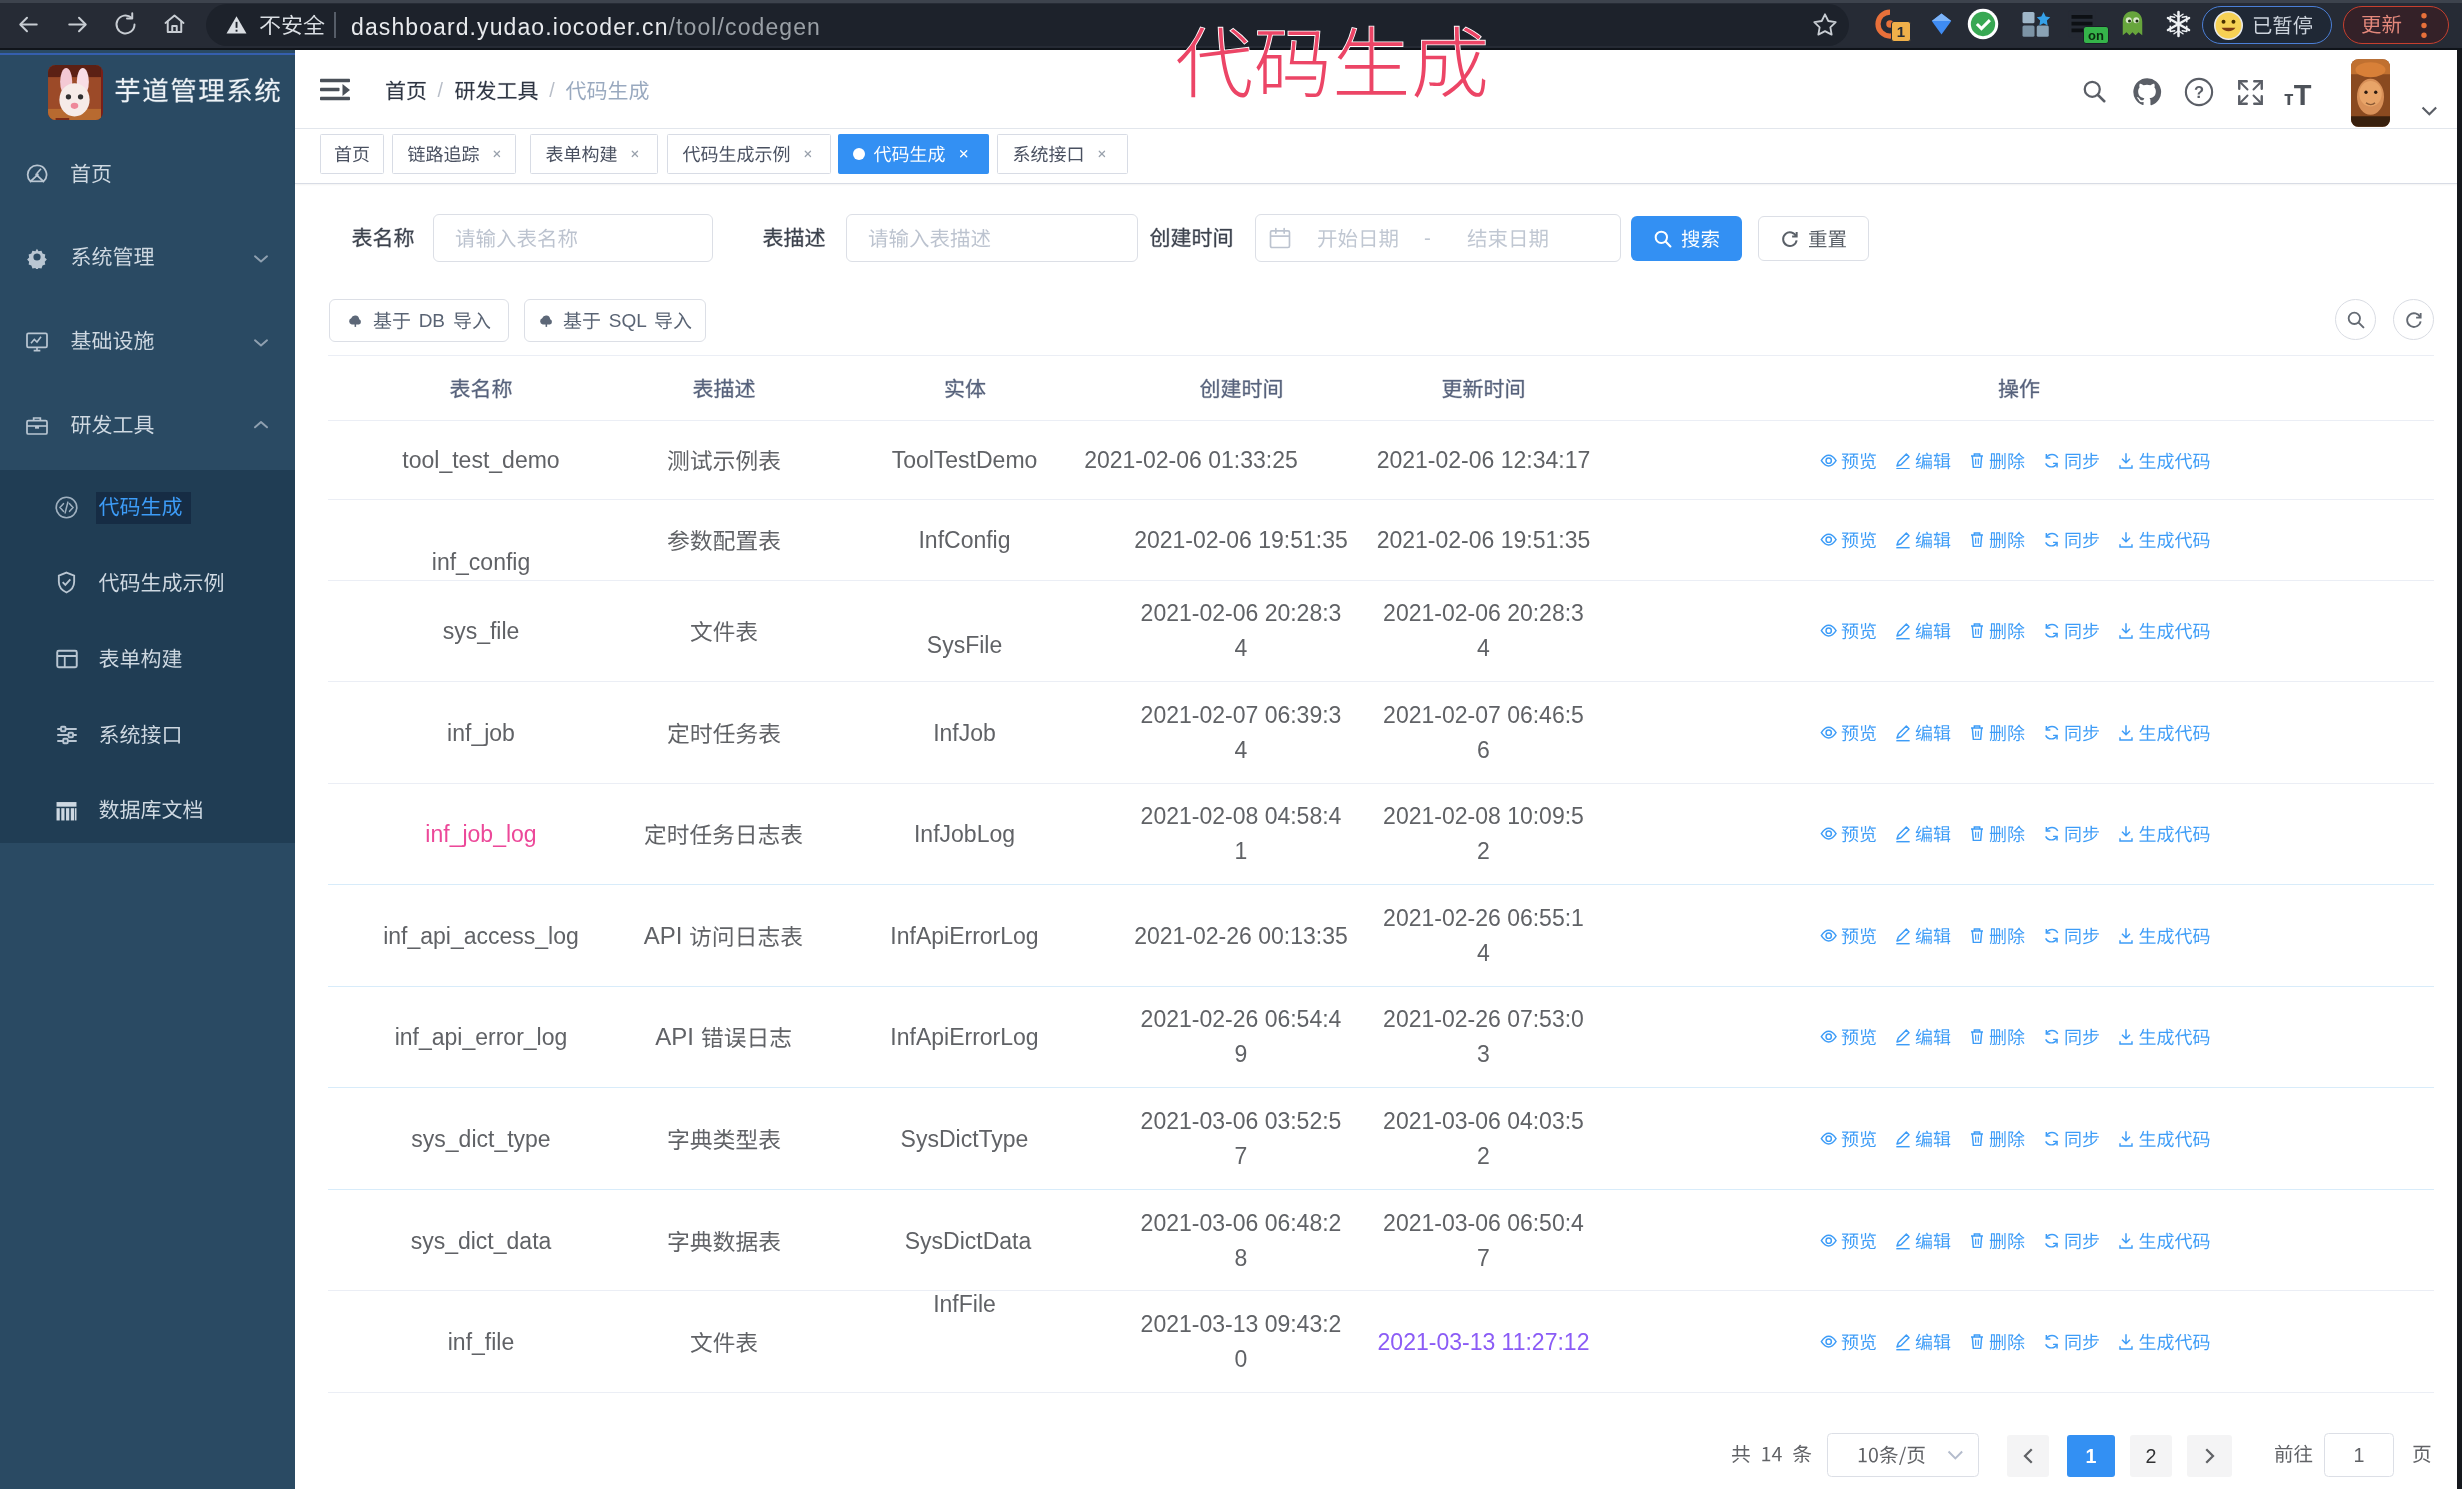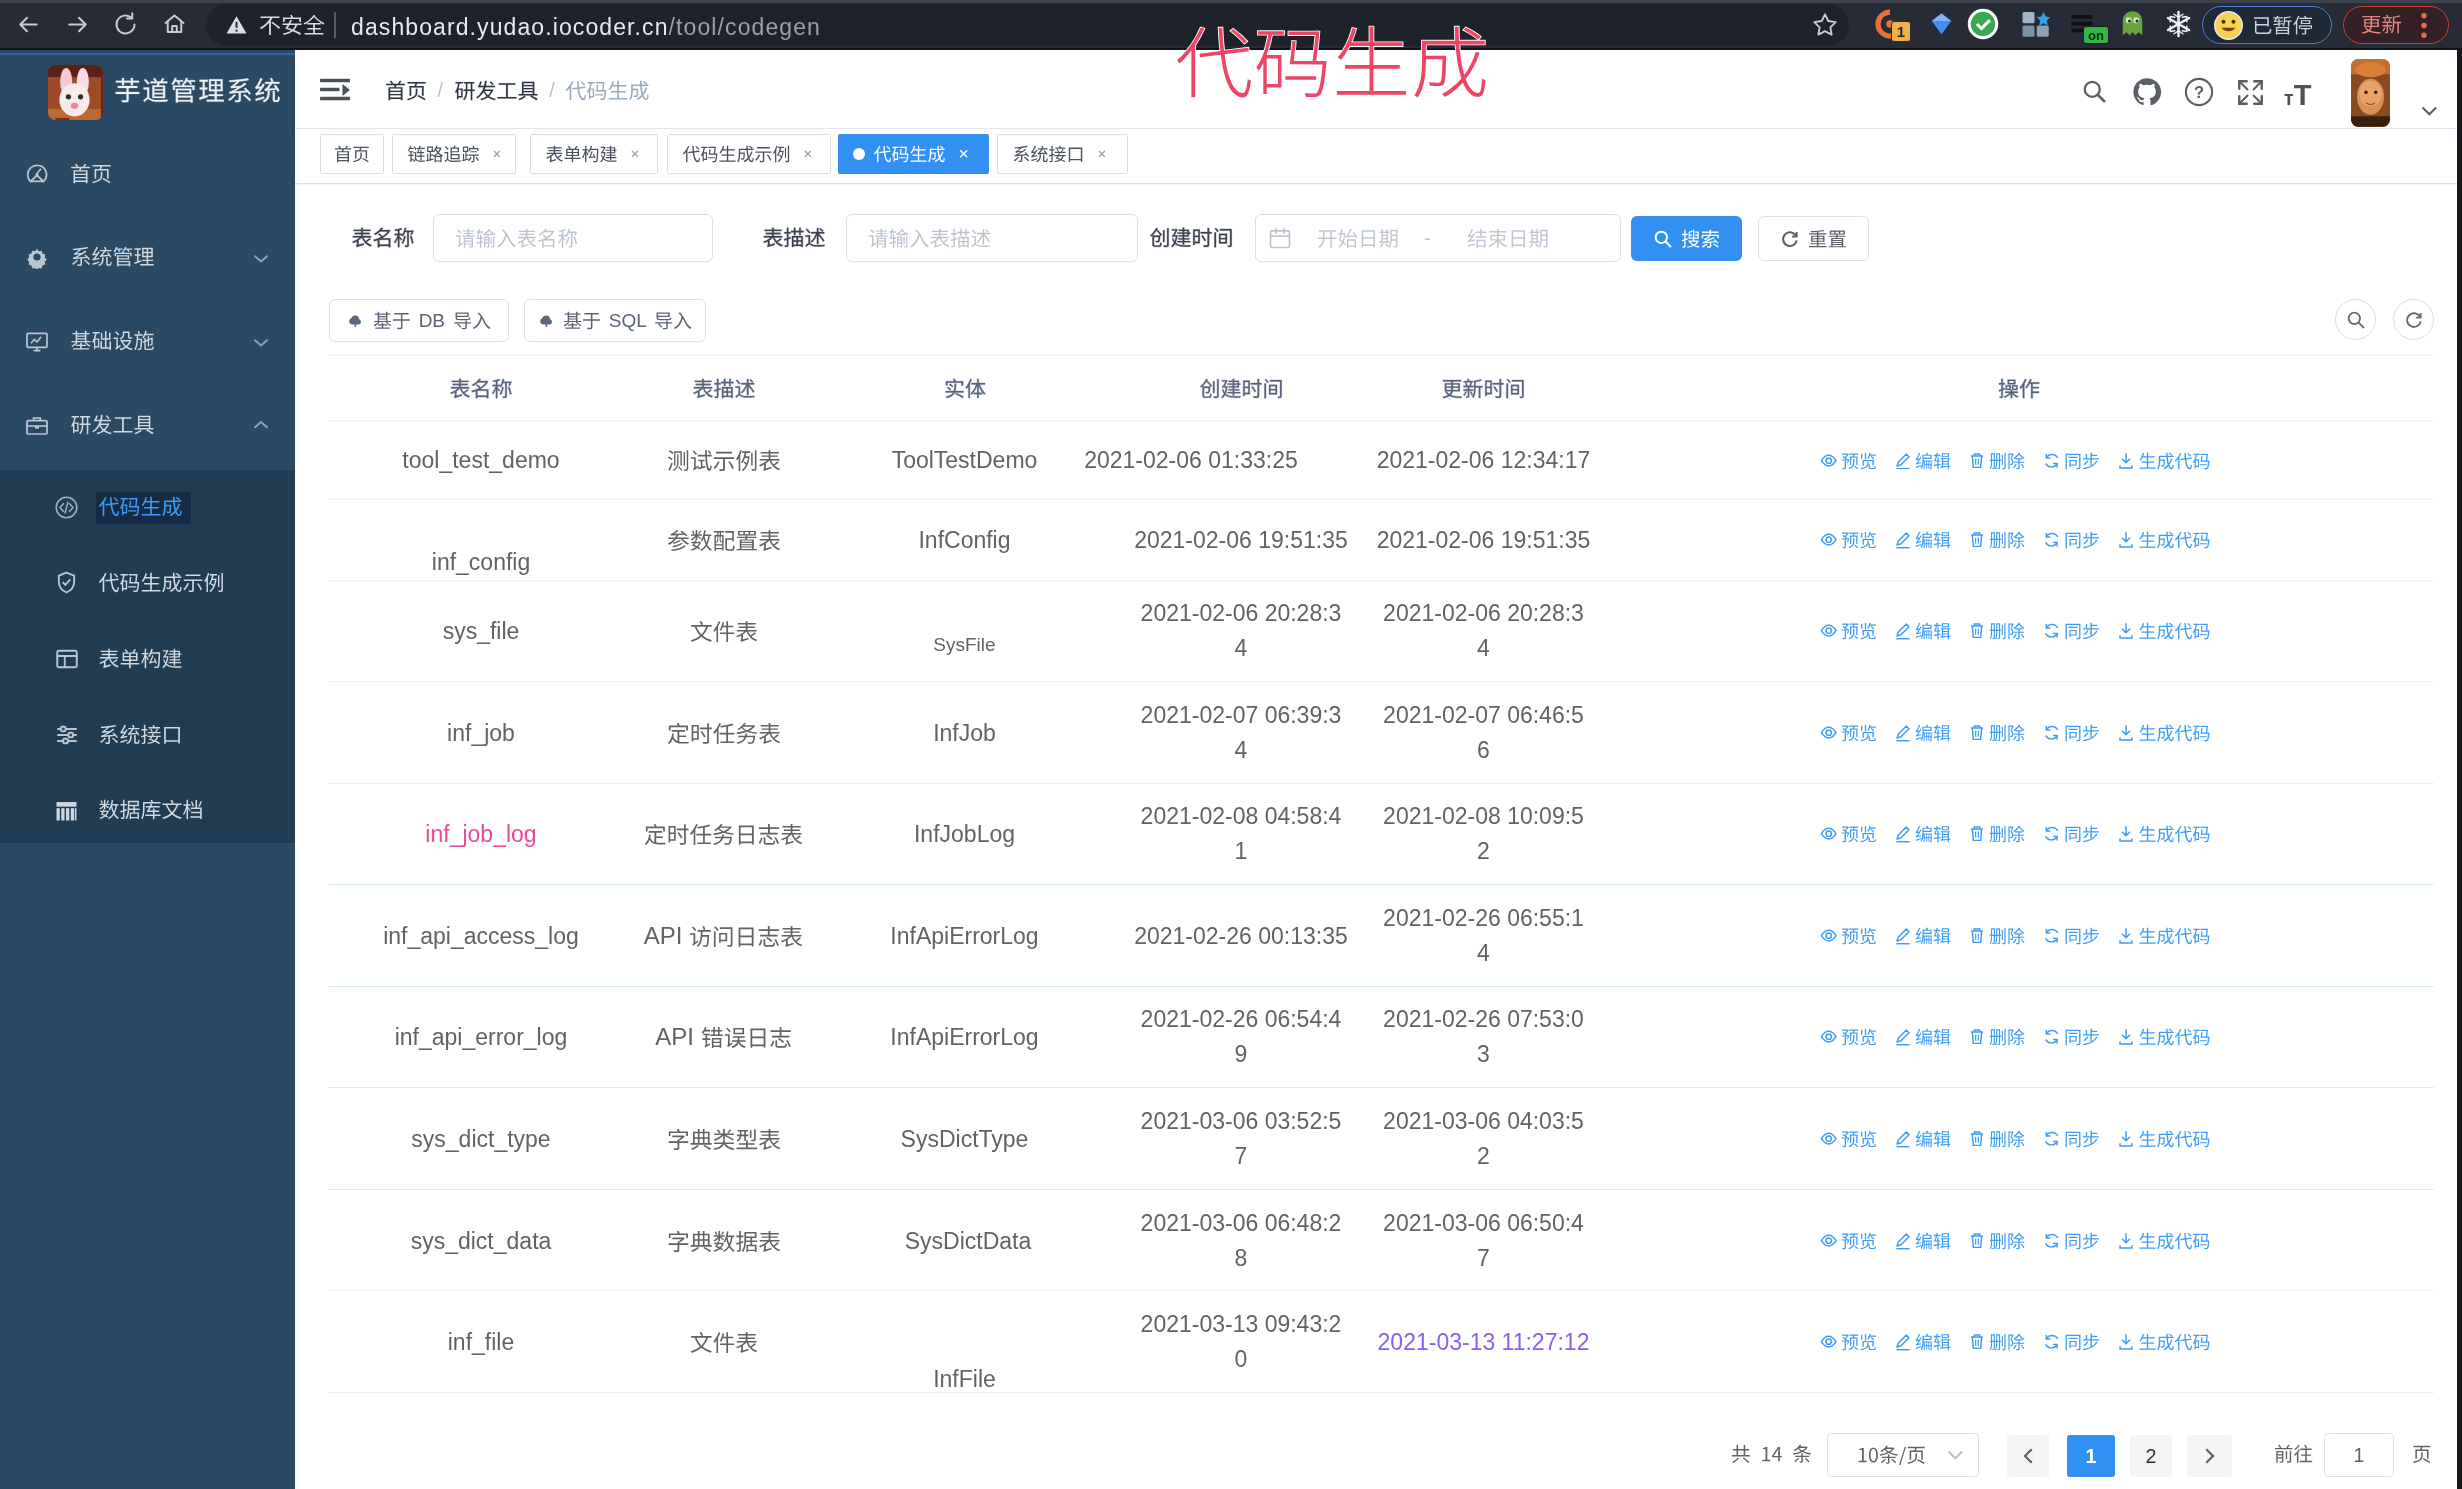--- a/index.html
+++ b/index.html
@@ -749,21 +749,21 @@
     <span style="font-size:23px;color:#606266;">sys_file</span>
   </div>
 <div style="position:absolute;left:634px;top:580px;width:179px;height:102px;display:flex;align-items:center;justify-content:center;">
     <svg class="k" style="width:68px;height:23px;" viewBox="0 -880 3000 1000" fill="#606266">
       <use href="#g6587"></use>
       <use href="#g4ef6" x="1000"></use>
       <use href="#g8868" x="2000"></use>
     </svg>
   </div>
 <div style="position:absolute;left:813px;top:580px;width:303px;height:102px;display:flex;align-items:center;justify-content:center;">
-    <span style="font-size:19px;color:#606266;margin-top:28px;">SysFile</span>
+    <span style="font-size:23px;color:#606266;margin-top:28px;">SysFile</span>
   </div>
 <div style="position:absolute;left:1121px;top:580px;width:240px;height:102px;display:flex;align-items:center;justify-content:center;">
     <div style="font-size:23px;color:#606266;text-align:center;line-height:35px;">2021-02-06 20:28:3<br>4</div>
   </div>
 <div style="position:absolute;left:1364px;top:580px;width:239px;height:102px;display:flex;align-items:center;justify-content:center;">
     <div style="font-size:23px;color:#606266;text-align:center;line-height:35px;">2021-02-06 20:28:3<br>4</div>
   </div>
 <div style="position:absolute;left:1820px;top:580px;width:614px;height:102px;display:flex;align-items:center;">
     <div style="display:flex;align-items:center;gap:18px;">
       <div style="display:flex;align-items:center;gap:3.8px;">
@@ -1295,21 +1295,21 @@
 <div style="position:absolute;left:328px;top:1291px;width:306px;height:102px;display:flex;align-items:center;justify-content:center;">
     <span style="font-size:23px;color:#606266;">inf_file</span>
   </div>
 <div style="position:absolute;left:634px;top:1291px;width:179px;height:102px;display:flex;align-items:center;justify-content:center;">
     <svg class="k" style="width:68px;height:23px;" viewBox="0 -880 3000 1000" fill="#606266">
       <use href="#g6587"></use>
       <use href="#g4ef6" x="1000"></use>
       <use href="#g8868" x="2000"></use>
     </svg>
   </div>
-<div style="position:absolute;left:813px;top:1291px;width:303px;height:102px;display:flex;align-items:flex-end;justify-content:center;">
+<div style="position:absolute;left:813px;top:1291px;width:303px;height:102px;display:flex;align-items:flex-start;justify-content:center;">
     <span style="font-size:23px;color:#606266;">InfFile</span>
   </div>
 <div style="position:absolute;left:1121px;top:1291px;width:240px;height:102px;display:flex;align-items:center;justify-content:center;">
     <div style="font-size:23px;color:#606266;text-align:center;line-height:35px;">2021-03-13 09:43:2<br>0</div>
   </div>
 <div style="position:absolute;left:1364px;top:1291px;width:239px;height:102px;display:flex;align-items:center;justify-content:center;">
     <div style="font-size:23px;color:#8b5cf6;text-align:center;line-height:35px;">2021-03-13 11:27:12</div>
   </div>
 <div style="position:absolute;left:1820px;top:1291px;width:614px;height:102px;display:flex;align-items:center;">
     <div style="display:flex;align-items:center;gap:18px;">

